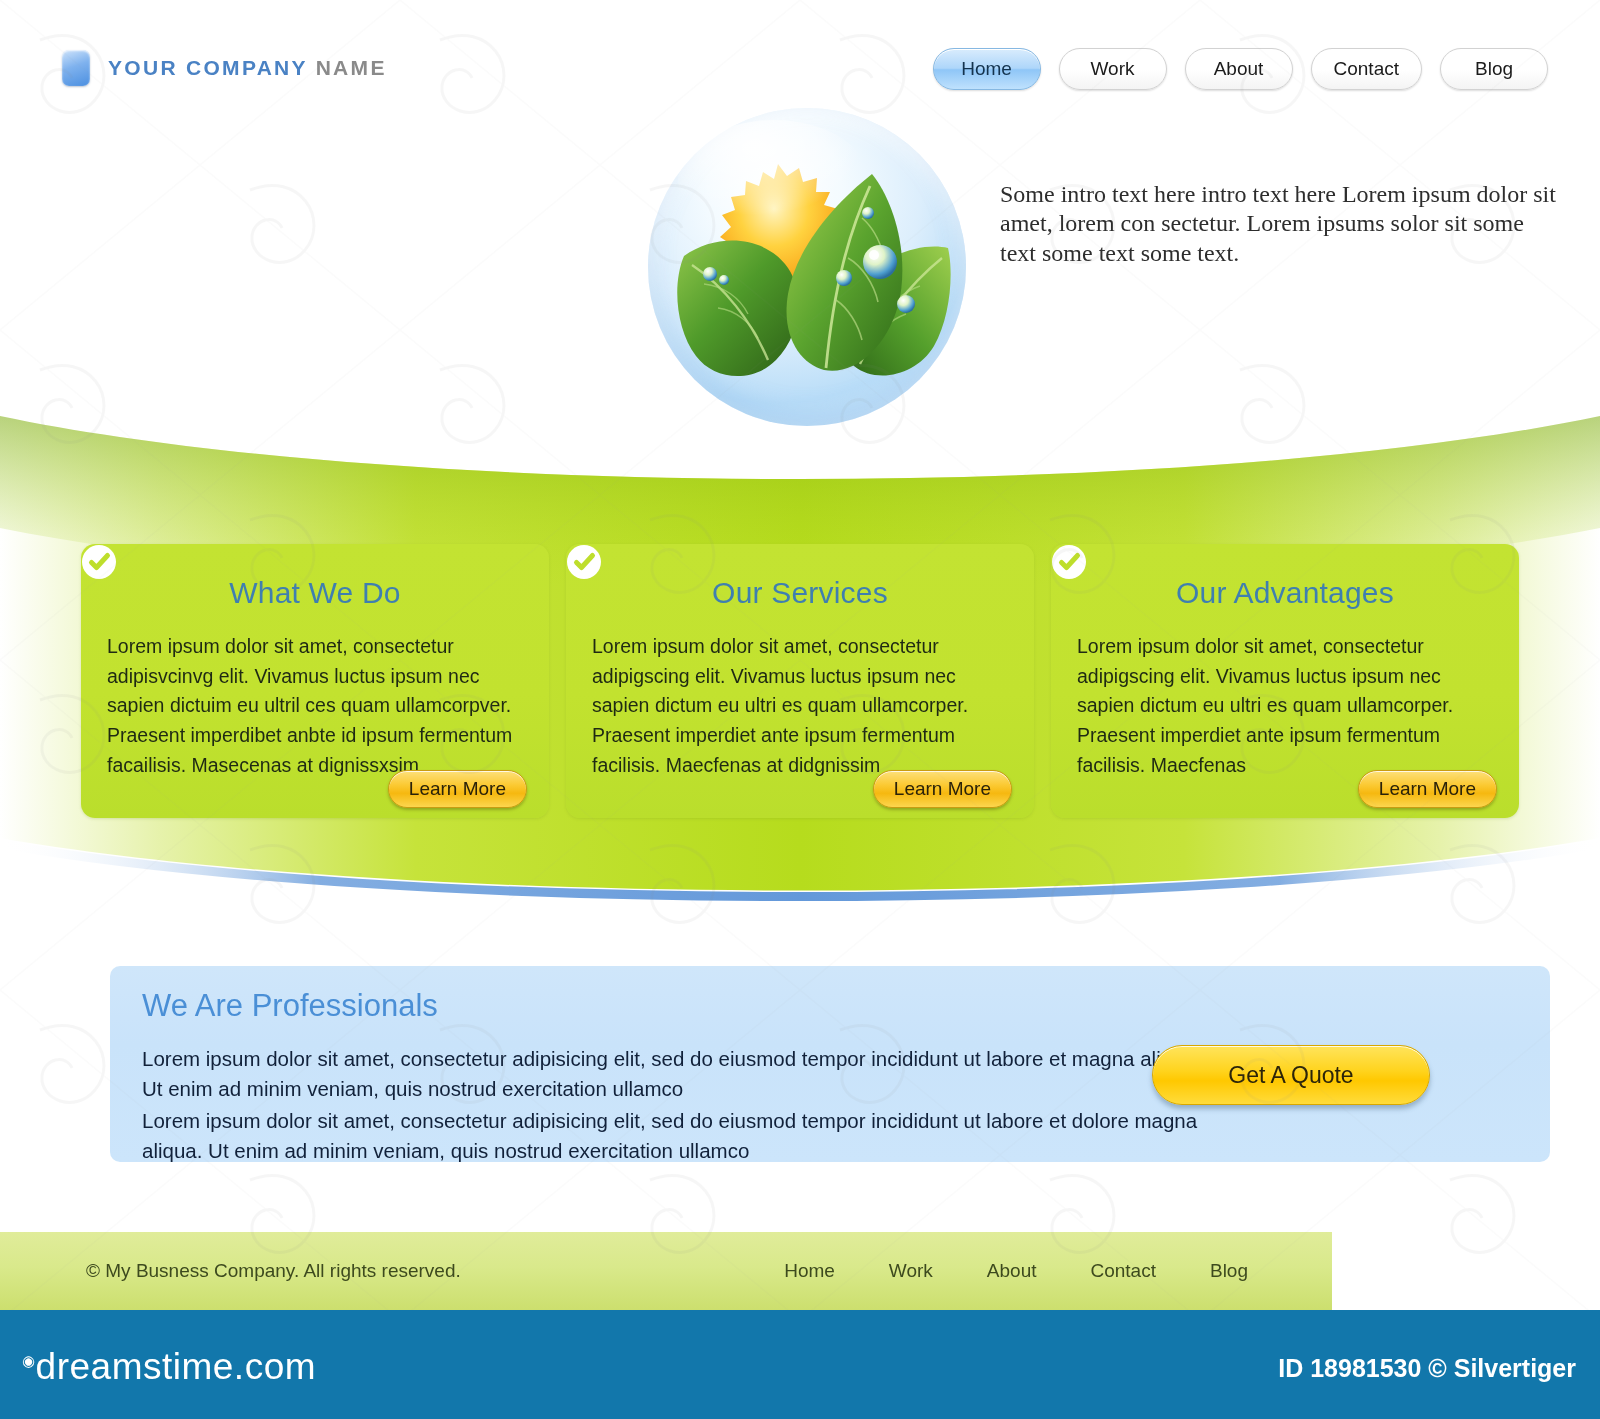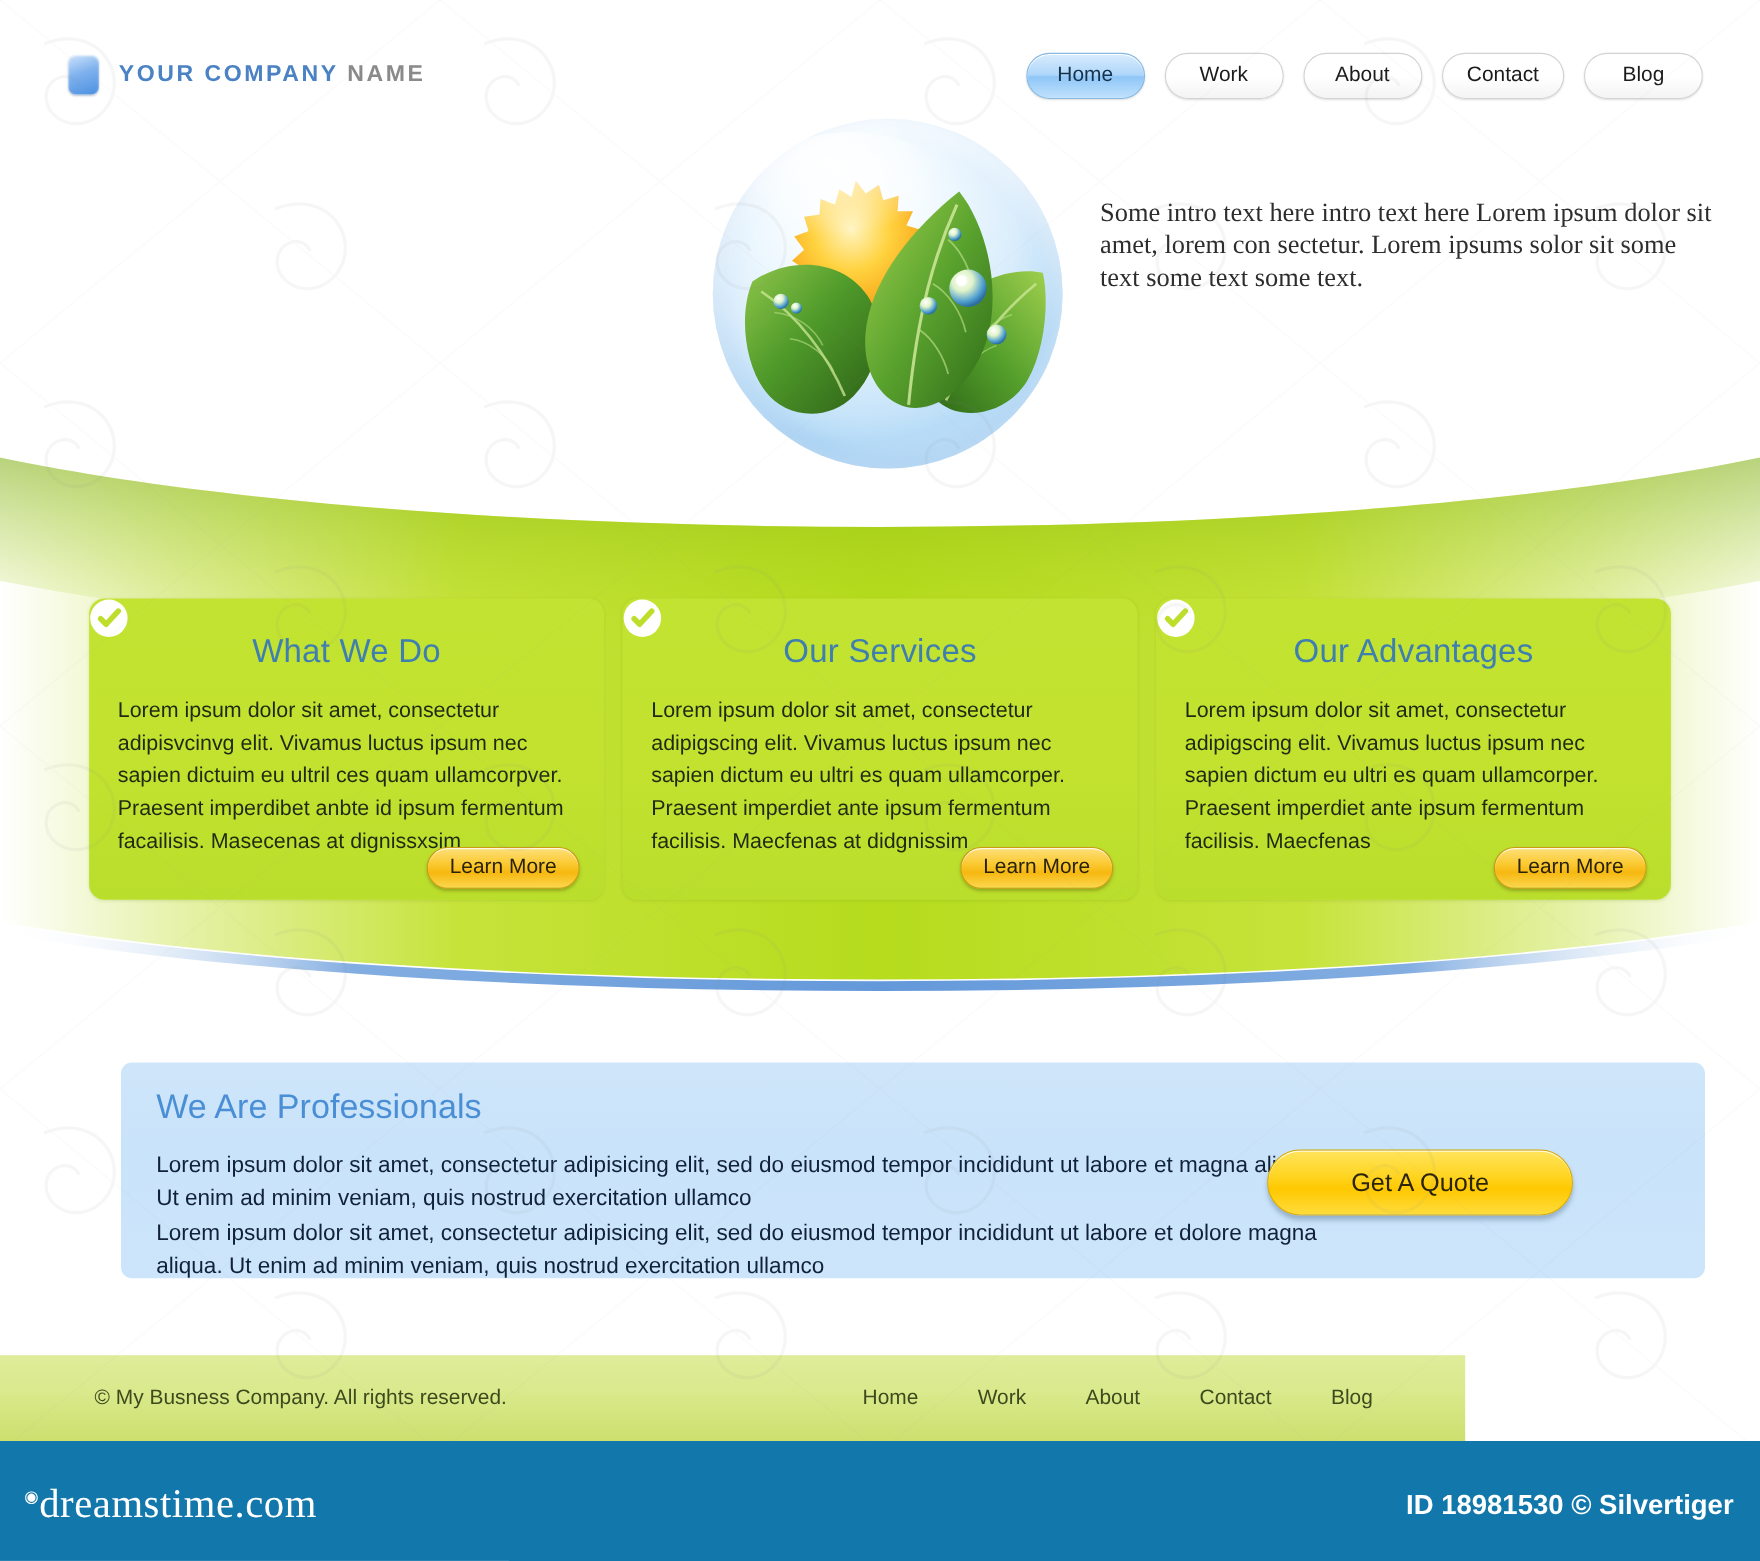--- a/index.html
+++ b/index.html
@@ -104,21 +104,21 @@
   
   .footer { position:absolute; left:0; top:1232px; width:1332px; height:78px;
             background:linear-gradient(180deg,#e0ec9a 0%, #d9e98b 45%, #ccdf6e 100%); }
   .footer-copy { position:absolute; left:86px; top:28px; font-size:19px; color:#3d4a1e; }
   .footer-nav { position:absolute; right:84px; top:28px; display:flex; gap:54px; }
   .footer-nav a { font-size:19px; color:#3d4a1e; text-decoration:none; cursor:pointer; }
 
   
   .dtbar { position:absolute; left:0; top:1310px; width:1600px; height:109px; background:#1277ab; }
   .dtlogo { position:absolute; left:22px; top:36px; font-size:37px; color:#fff;
-            font-family:Liberation Serif, serif; letter-spacing:.5px; }
+            font-family:Liberation Sans, sans-serif; letter-spacing:.5px; }
   .dtlogo .reg { font-size:15px; vertical-align:super; }
   .dtid { position:absolute; right:24px; top:44px; font-size:25px; color:#fff;
           font-family:"Liberation Sans", sans-serif; font-weight:bold; }
 
   
   .wm { position:absolute; left:0; top:0; width:1600px; height:1310px; pointer-events:none;
         opacity:.07; }
 </style>
 </head>
 <body>

